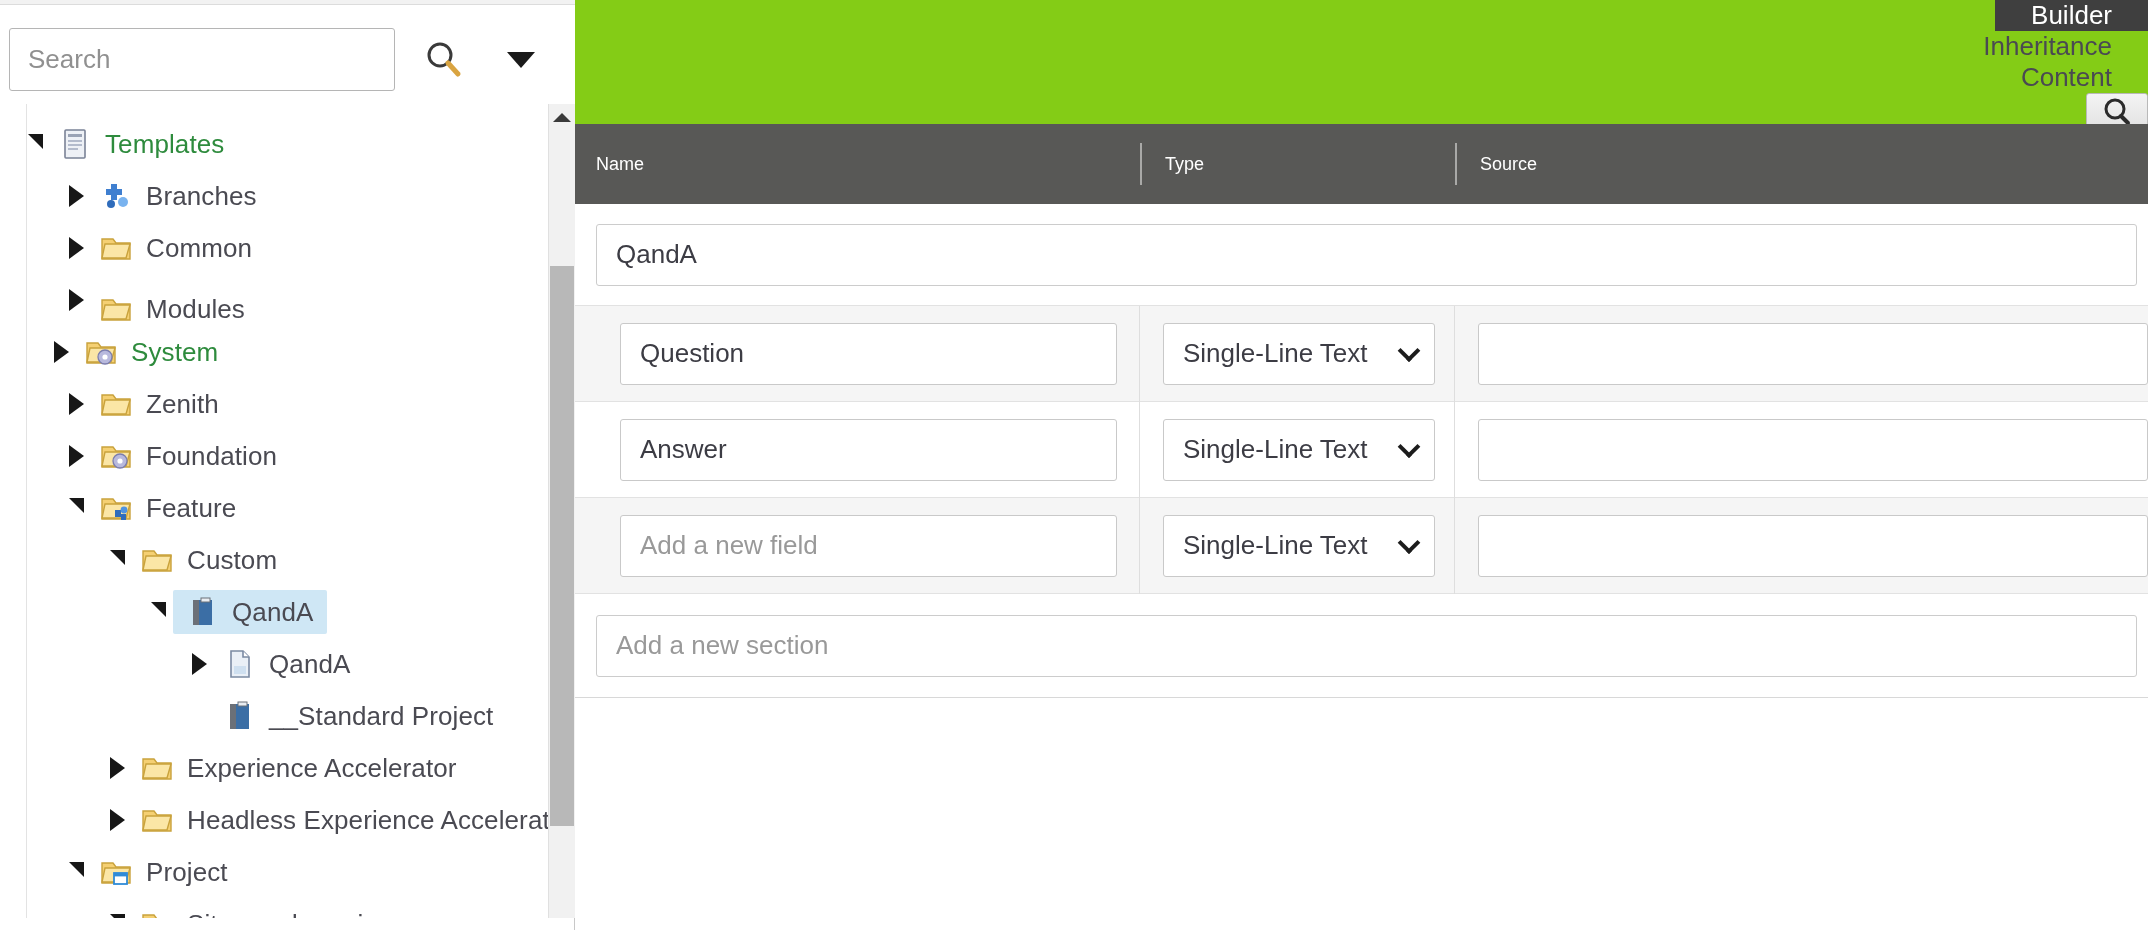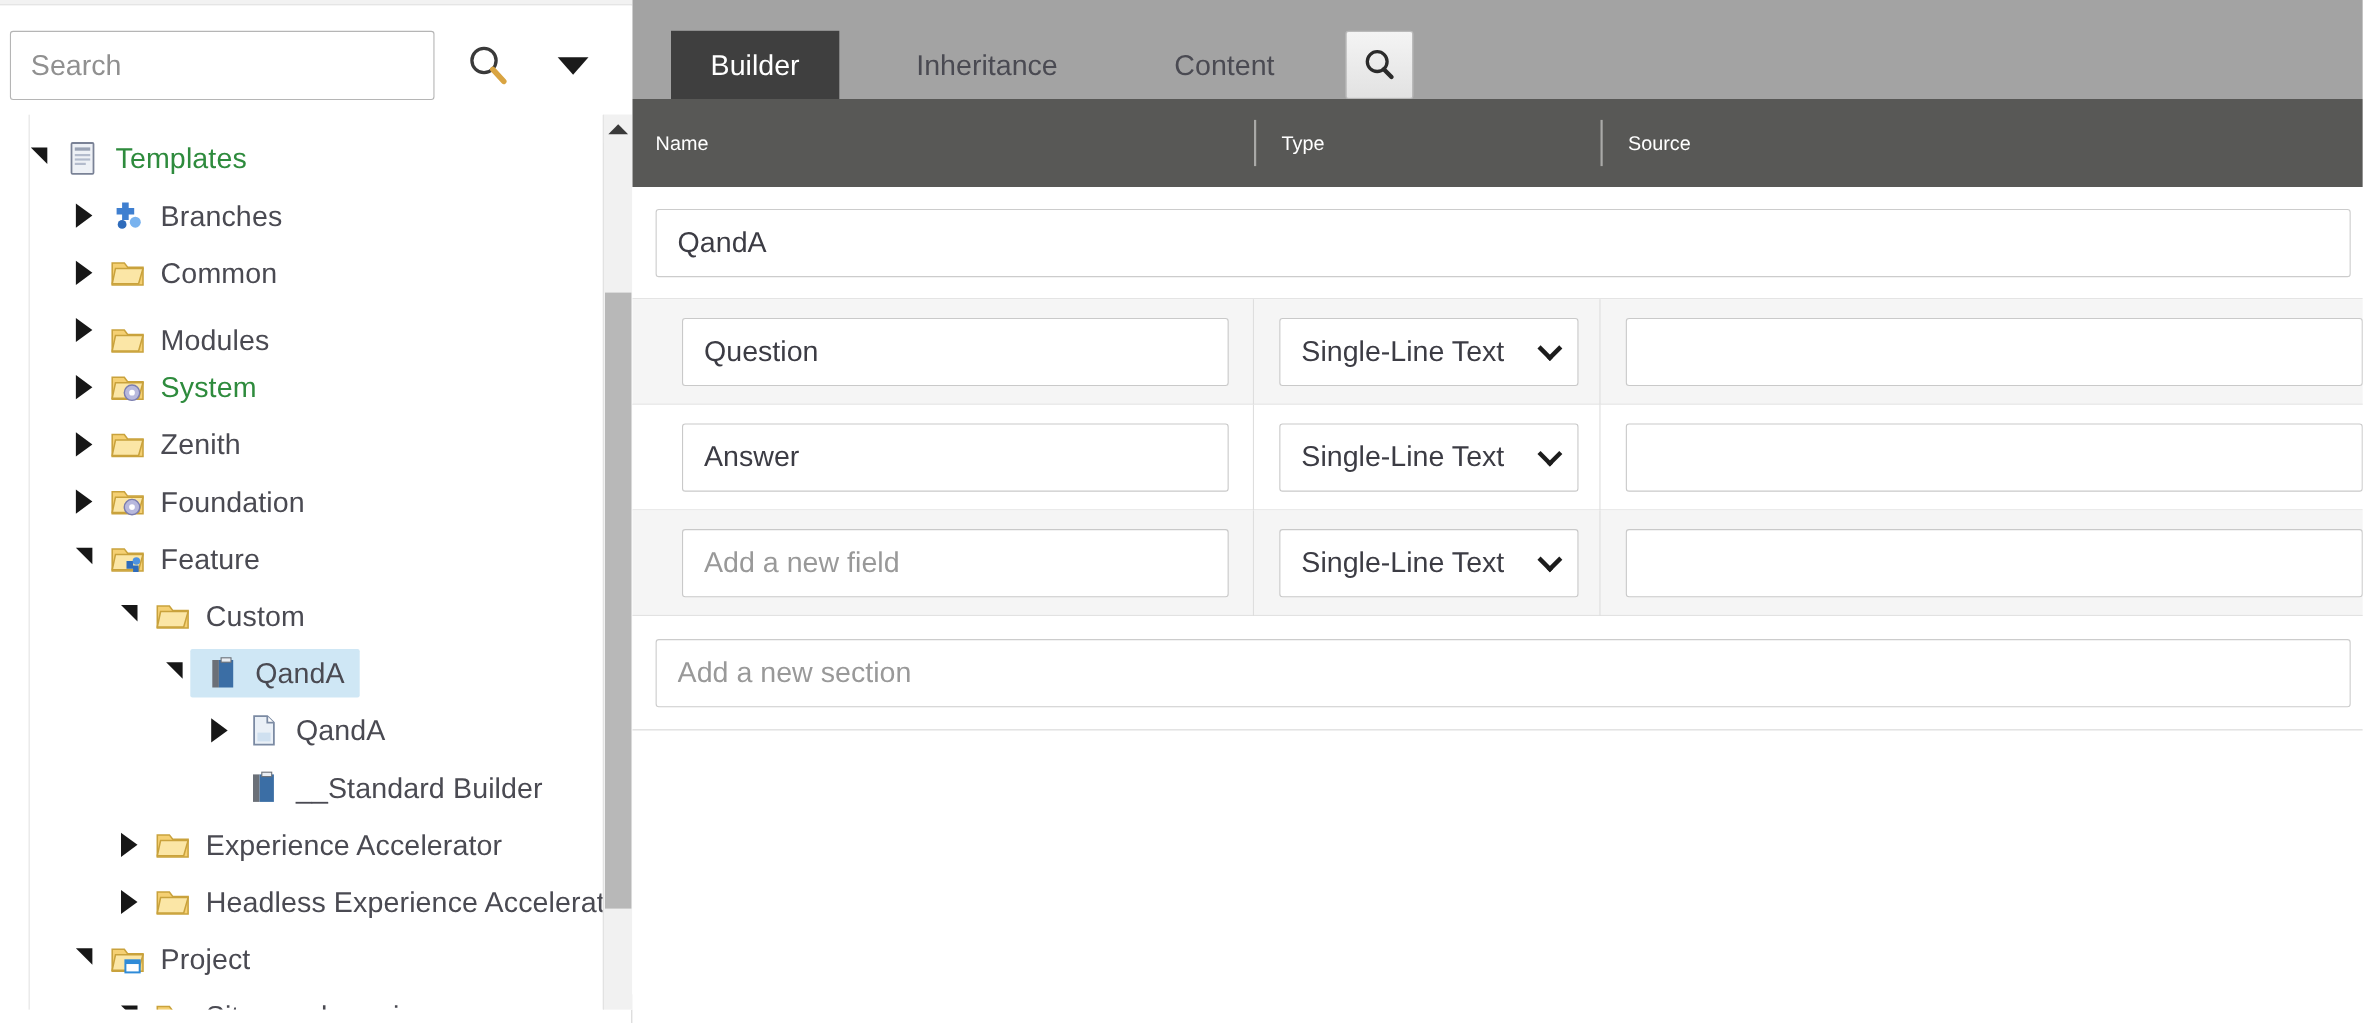--- a/index.html
+++ b/index.html
@@ -134,23 +134,23 @@
   }
 
   
   #right-panel {
     position: relative;
     width: 1573px; height: 930px;
     background: #ffffff;
     flex: 0 0 1573px;
   }
   #tabstrip {
-    position: relative; width: 1573px; height: 90px;
-    background: #a3a3a3;
-    display: flex; align-items: flex-end;
+    position: relative; width: 1573px; height: 124px;
+    background: #84cc16;
+    display: flex; align-items: flex-end; flex-direction: column;
   }
   .tab {
     height: 62px;
     padding: 0 36px;
     display: flex; align-items: center; justify-content: center;
     font-size: 26px;
     color: #4a4a52;
     cursor: pointer;
     background: transparent;
     border: none;
@@ -364,21 +364,21 @@
             <span style="display: flex; align-items: center; margin-top: 18px;">
               <span class="t-icon">
                 <svg width="36" height="36" viewBox="0 0 36 36" aria-hidden="true">
                   <path d="M4 9h11l3 4h14v16H4z" fill="#f5d073" stroke="#c9a23c" stroke-width="1.4"></path>
                   <path d="M7 14h25l-4 14H4z" fill="#fbe6a6" stroke="#c9a23c" stroke-width="1.4"></path>
                 </svg>
               </span>
               <span class="t-label">Modules</span>
             </span>
           </div>
-          <div class="tree-row" style="padding-left: 61px;">
+          <div class="tree-row" style="padding-left: 46px;">
             <span class="tw">
               <span class="tw-collapsed"></span>
             </span>
             <span style="display: flex; align-items: center;">
               <span class="t-icon">
                 <svg width="36" height="36" viewBox="0 0 36 36" aria-hidden="true">
                   <path d="M4 9h11l3 4h14v16H4z" fill="#f5d073" stroke="#c9a23c" stroke-width="1.4"></path>
                   <path d="M7 14h25l-4 14H4z" fill="#fbe6a6" stroke="#c9a23c" stroke-width="1.4"></path>
                   <circle cx="22" cy="23" r="7" fill="#b8b9dd" stroke="#7b7dae" stroke-width="1.3"></circle>
                   <circle cx="22" cy="23" r="2.6" fill="#ffffff"></circle>
@@ -480,21 +480,21 @@
           <div class="tree-row" style="padding-left: 184px;">
             <span class="tw tw-empty"></span>
             <span style="display: flex; align-items: center;">
               <span class="t-icon">
                 <svg width="36" height="36" viewBox="0 0 36 36" aria-hidden="true">
                   <rect x="9" y="6" width="6" height="25" fill="#6b7078"></rect>
                   <rect x="15" y="6" width="13" height="25" fill="#3b6ea5"></rect>
                   <rect x="17" y="4" width="9" height="4" fill="#e9edf2" stroke="#6b7078" stroke-width="1"></rect>
                 </svg>
               </span>
-              <span class="t-label">__Standard Builder</span>
+              <span class="t-label">__Standard Project</span>
             </span>
           </div>
           <div class="tree-row" style="padding-left: 102px;">
             <span class="tw">
               <span class="tw-collapsed"></span>
             </span>
             <span style="display: flex; align-items: center;">
               <span class="t-icon">
                 <svg width="36" height="36" viewBox="0 0 36 36" aria-hidden="true">
                   <path d="M4 9h11l3 4h14v16H4z" fill="#f5d073" stroke="#c9a23c" stroke-width="1.4"></path>

